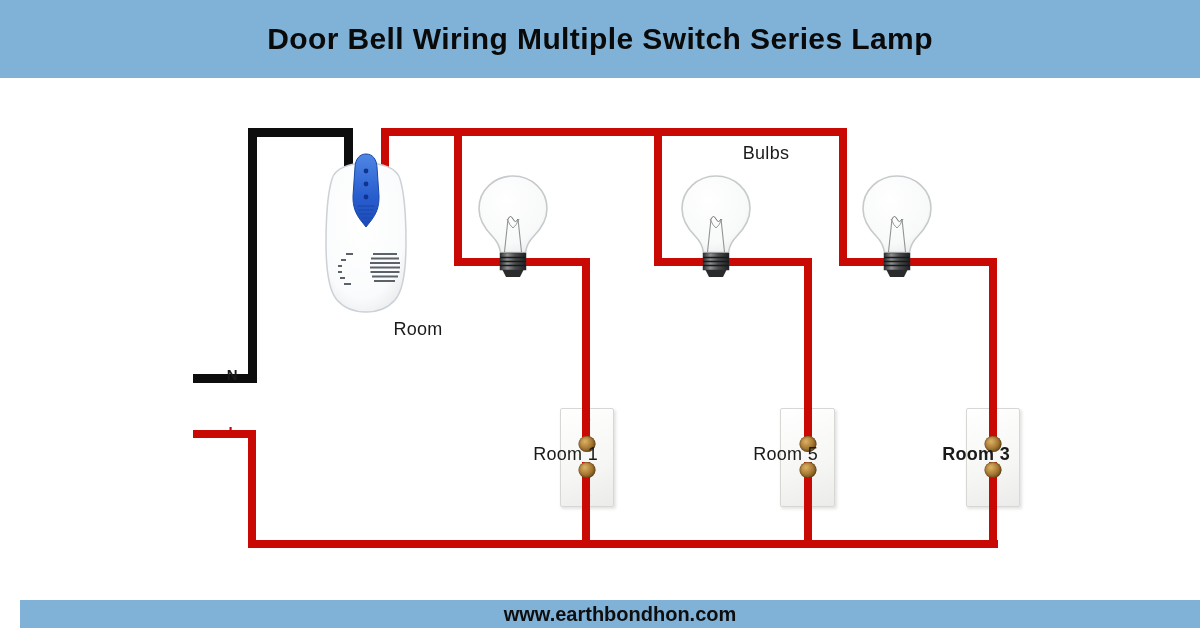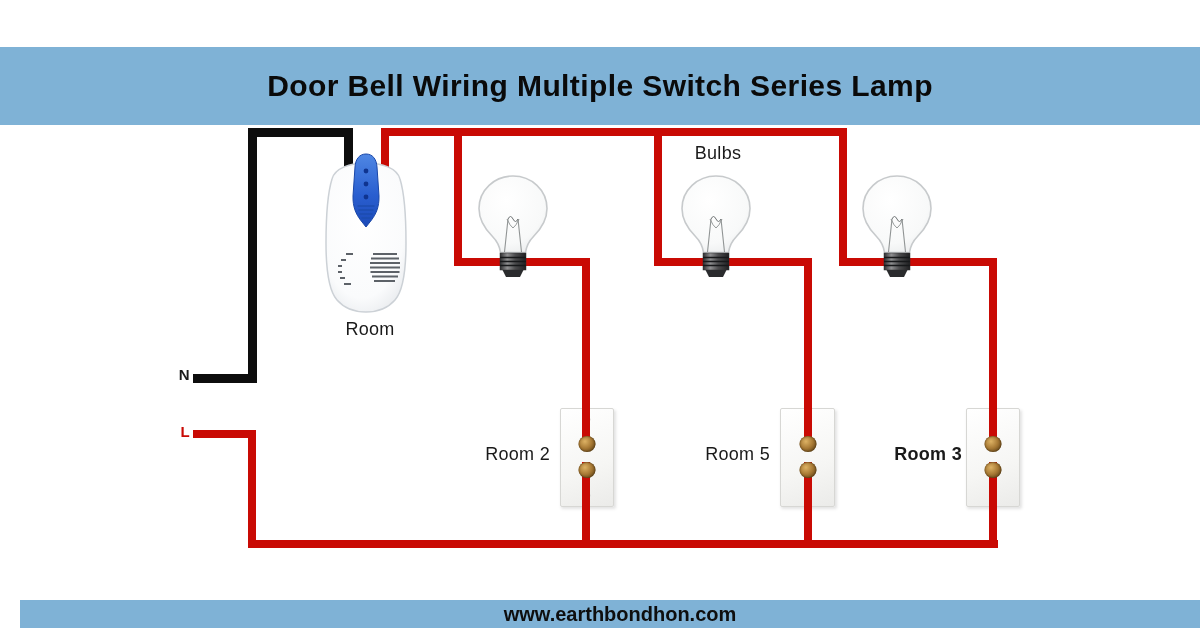--- a/index.html
+++ b/index.html
@@ -1,20 +1,20 @@
 <!DOCTYPE html>
 <html style="--band-blue: #7fb2d6; --live-red: #c90a04; --neutral-black: #0d0d0d; --bell-blue: #2a5fd0; --brass: #a87a35; --canvas-white: #ffffff;"><head>
 <meta charset="utf-8">
 <style>
   html,body{margin:0;padding:0;background:#fff;}
   .stage{position:relative;width:1200px;height:628px;background:var(--canvas-white,#fff);
          overflow:hidden;font-family:"Liberation Sans",sans-serif;}
   .band{position:absolute;left:0;width:1200px;background:var(--band-blue,#7fb2d6);
         display:flex;align-items:center;justify-content:center;}
-  .band.header{top:0;height:78px;margin-top:47px;}
+  .band.header{top:0;height:78px;}
   .band.footer{top:600px;height:28px;margin-left:20px;}
   .title{margin:0;font-size:30px;font-weight:bold;color:#0a0a0a;letter-spacing:.4px;}
   .footer-url{font-size:20px;font-weight:bold;color:#0e0e0e;}
 
   .wire{position:absolute;}
   .wire.red{background:var(--live-red,#c90a04);}
   .wire.black{background:var(--neutral-black,#0d0d0d);}
 
   .plate{position:absolute;width:52px;height:97px;border-radius:2px;
          background:linear-gradient(160deg,#ffffff 0%,#f6f6f4 60%,#ebebe9 100%);
@@ -23,21 +23,21 @@
             border-radius:50%;z-index:2;
             background:radial-gradient(circle at 38% 34%,#ddb264 0%,var(--brass,#a87a35) 46%,#6d4c1c 78%,#4a320d 100%);
             box-shadow:inset 0 0 2px rgba(50,32,4,.85);}
   .terminal.top{top:27px;}
   .terminal.bot{top:53px;}
   .screw{position:absolute;left:50%;transform:translateX(-50%);width:7px;height:7px;border-radius:50%;
          background:#f3f3f1;border:1px solid #d3d3d0;box-sizing:border-box;}
   .screw.top{top:7px;}
   .screw.bot{bottom:7px;}
 
-  .lbl{position:absolute;color:#1a1a1a;font-size:18px;letter-spacing:.3px;z-index:2;}
+  .lbl{position:absolute;color:#1a1a1a;font-size:18px;letter-spacing:.3px;z-index:2;padding-left:48px;}
   .lbl.small{font-size:15px;font-weight:bold;}
   .lbl.live{color:var(--live-red,#c90a04);}
   .lbl.right{text-align:right;}
   .lbl.center{text-align:center;}
 
   svg.device{position:absolute;}
 </style>
 </head>
 <body>
 
@@ -153,21 +153,21 @@
     <g stroke="#5d6268" stroke-width="2">
       <path d="M55,104 h24 M53,108.5 h28 M52,113 h30 M52,117.5 h30 M52.5,122 h29 M54,126.5 h26 M56,131 h21"></path>
       <path d="M28,104 h7 M23,110 h5 M20,116 h4 M20,122 h4 M22,128 h5 M26,134 h7"></path>
     </g>
   </svg>
 
   <div class="lbl small right" style="left:158px;top:366px;width:32px;">N</div>
   <div class="lbl small right live" style="left:158px;top:423px;width:32px;">L</div>
   <div class="lbl center" style="left:330px;top:319px;width:80px;">Room</div>
   <div class="lbl center" style="left:662px;top:143px;width:112px;">Bulbs</div>
-  <div class="lbl right" style="left:438px;top:444px;width:112px;">Room 2</div>
+  <div class="lbl right" style="left:438px;top:444px;width:112px;">Room 1</div>
   <div class="lbl right" style="left:658px;top:444px;width:112px;">Room 5</div>
   <div class="lbl right" style="left:848px;top:444px;width:114px;font-weight:bold;">Room 3</div>
 
   <footer class="band footer">
     <span class="footer-url">www.earthbondhon.com</span>
   </footer>
 
 </div>
 
 </body></html>

